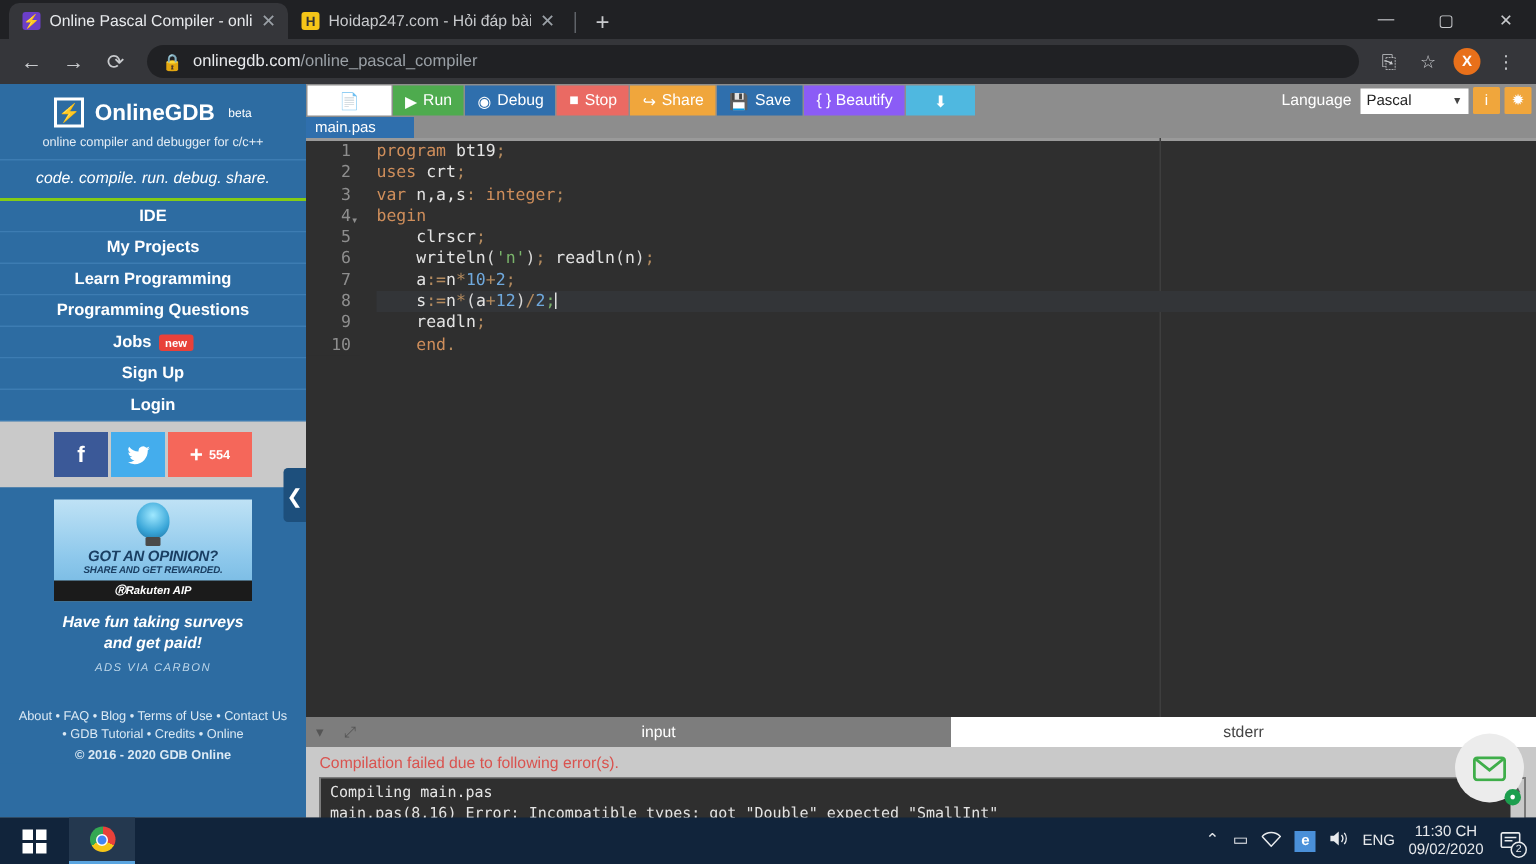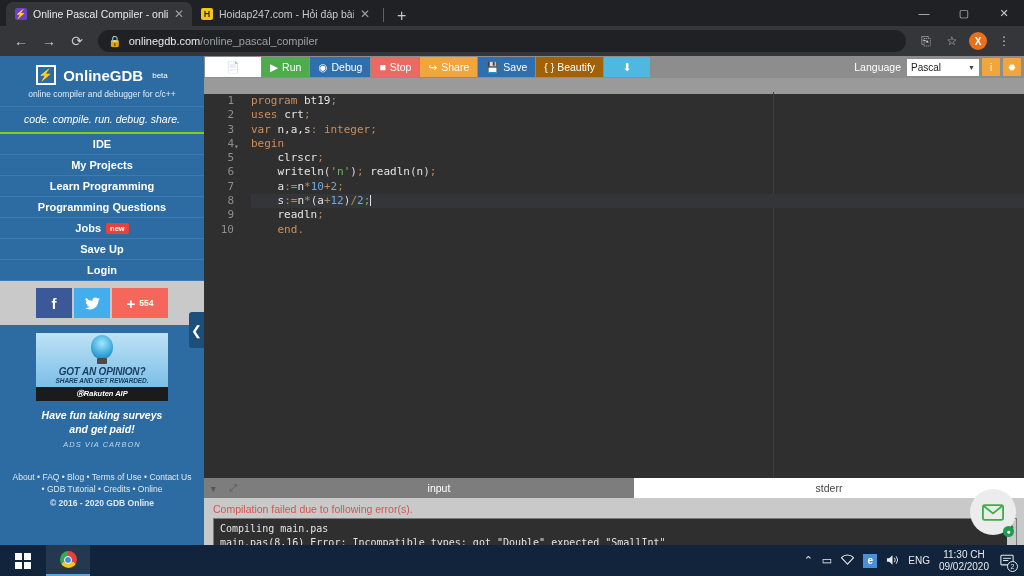--- a/index.html
+++ b/index.html
@@ -105,21 +105,21 @@
   .ide { position: absolute; left: 204px; top: 0; width: 820px; height: 489px; background: #9a9a9a; }
   .toolbar { height: 22px; background: #8d8d8d; display: flex; align-items: center; gap: 1px; position: relative; }
   .tb-file { width: 56px; height: 20px; background: #fff; display: flex; align-items: center; justify-content: center; margin-left: 1px; }
   .tb-file-ic { font-size: 11px; color: #333; }
   .tbtn { height: 20px; display: flex; align-items: center; justify-content: center; gap: 4px; color: #fff; font-size: 10.5px; padding: 0 8px; white-space: nowrap; }
   .tbtn.run { background: #4eab4e; }
   .tbtn.debug { background: #2f6fad; }
   .tbtn.stop { background: #ea6a63; }
   .tbtn.share { background: #f0a63c; }
   .tbtn.save { background: #2f6fad; }
-  .tbtn.beautify { background: #a16207; }
+  .tbtn.beautify { background: #8b5cf6; }
   .tbtn.download { background: #4fb8e0; width: 46px; }
   .tb-right { position: absolute; right: 0; top: 0; height: 22px; display: flex; align-items: center; gap: 3px; padding-right: 3px; }
   .lang-label { color: #fff; font-size: 10.5px; margin-right: 3px; }
   .lang-select {
     width: 72px; height: 17px; background: #fff; font-size: 10px; color: #222;
     display: flex; align-items: center; justify-content: space-between; padding: 0 4px;
   }
   .lang-caret { font-size: 7px; color: #444; }
   .obtn { width: 18px; height: 18px; background: #f0a63c; color: #fff; display: flex; align-items: center; justify-content: center; font-size: 10px; border-radius: 1px; }
 
@@ -247,21 +247,21 @@
           <span>Learn Programming</span>
         </div>
       <div class="navitem">
           <span>Programming Questions</span>
         </div>
       <div class="navitem">
         <span>Jobs</span>
         <span class="badge-new">new</span>
       </div>
       <div class="navitem">
-          <span>Save Up</span>
+          <span>Sign Up</span>
         </div>
       <div class="navitem">
           <span>Login</span>
         </div>
 
       <div class="social-bar">
         <div class="sbtn fb">f</div>
         <div class="sbtn tw">
           <svg width="15" height="13" viewBox="0 0 24 20">
               <path fill="#fff" d="M24 2.6a9.8 9.8 0 0 1-2.8.8A4.9 4.9 0 0 0 23.3.7a9.9 9.9 0 0 1-3.1 1.2A4.9 4.9 0 0 0 11.8 6a14 14 0 0 1-10.1-5.2 4.9 4.9 0 0 0 1.5 6.6A4.9 4.9 0 0 1 1 6.8v.1a4.9 4.9 0 0 0 4 4.8 4.9 4.9 0 0 1-2.2.1 4.9 4.9 0 0 0 4.6 3.4A9.9 9.9 0 0 1 0 17.3a14 14 0 0 0 7.6 2.2c9 0 14-7.6 14-14.1v-.7A10 10 0 0 0 24 2.6z"></path>
@@ -332,20 +332,23 @@
           <span class="lang-label">Language</span>
           <div class="lang-select">
             <span>Pascal</span>
             <span class="lang-caret">▼</span>
           </div>
           <div class="obtn">i</div>
           <div class="obtn">✹</div>
         </div>
       </div>
 
+      <div class="filetabs">
+        <div class="filetab">main.pas</div>
+      </div>
 
       <div class="editor">
         <div class="editor-top-rule"></div>
         <div class="vruler"></div>
         <div class="code-wrap">
           <div class="gutter" id="gutter">
               <div>1</div>
               <div>2</div>
               <div>3</div>
               <div style="position: relative;">4</div>

